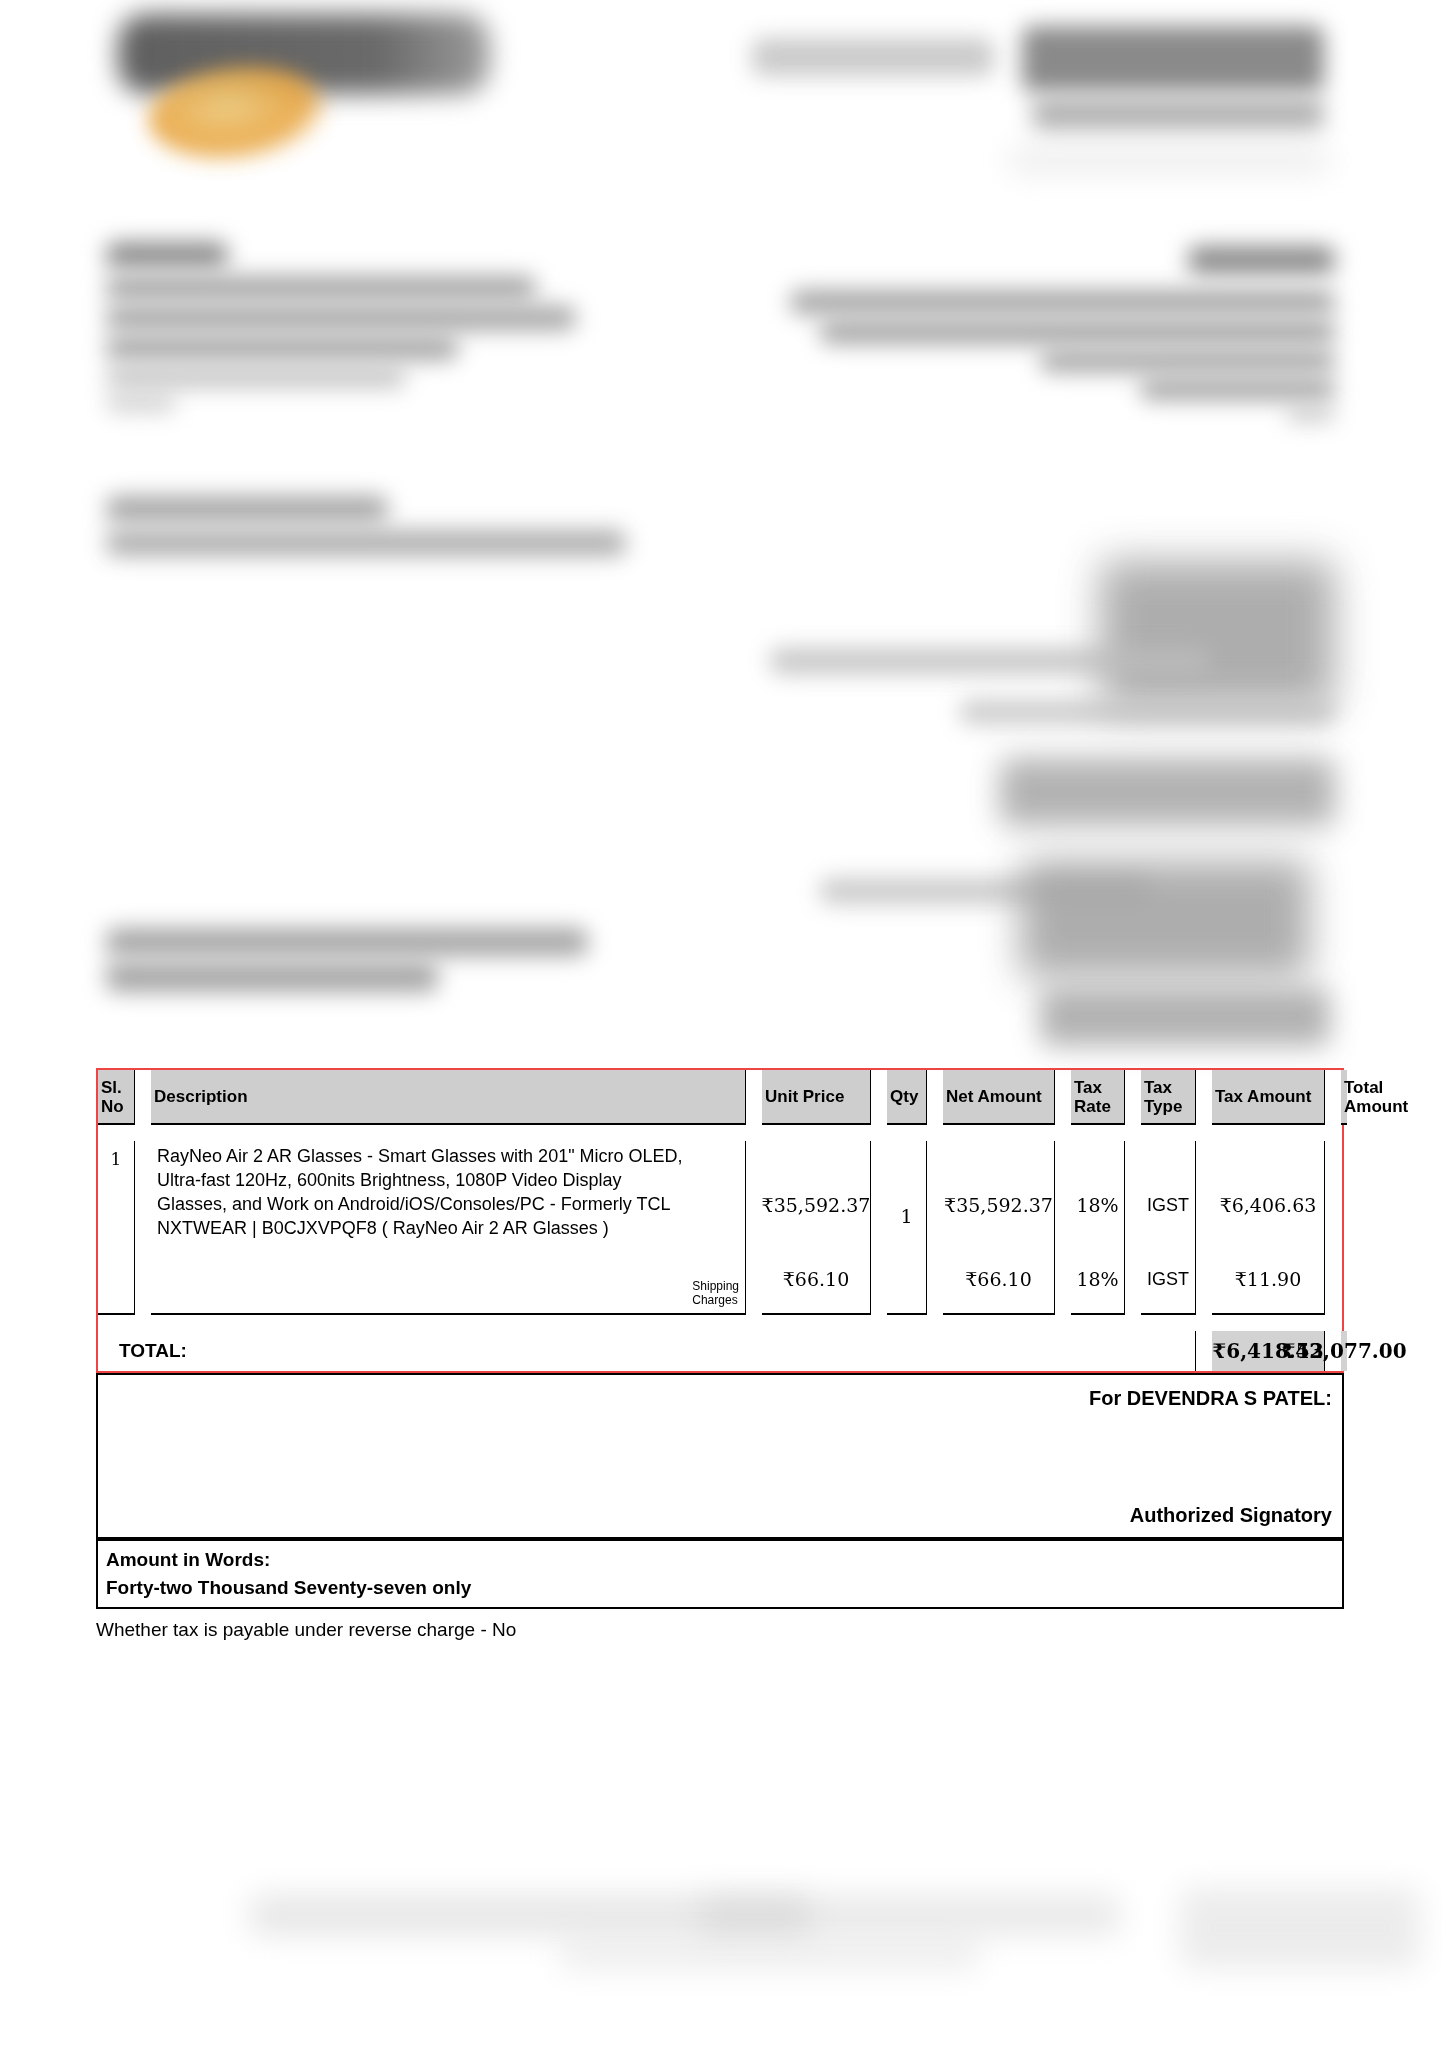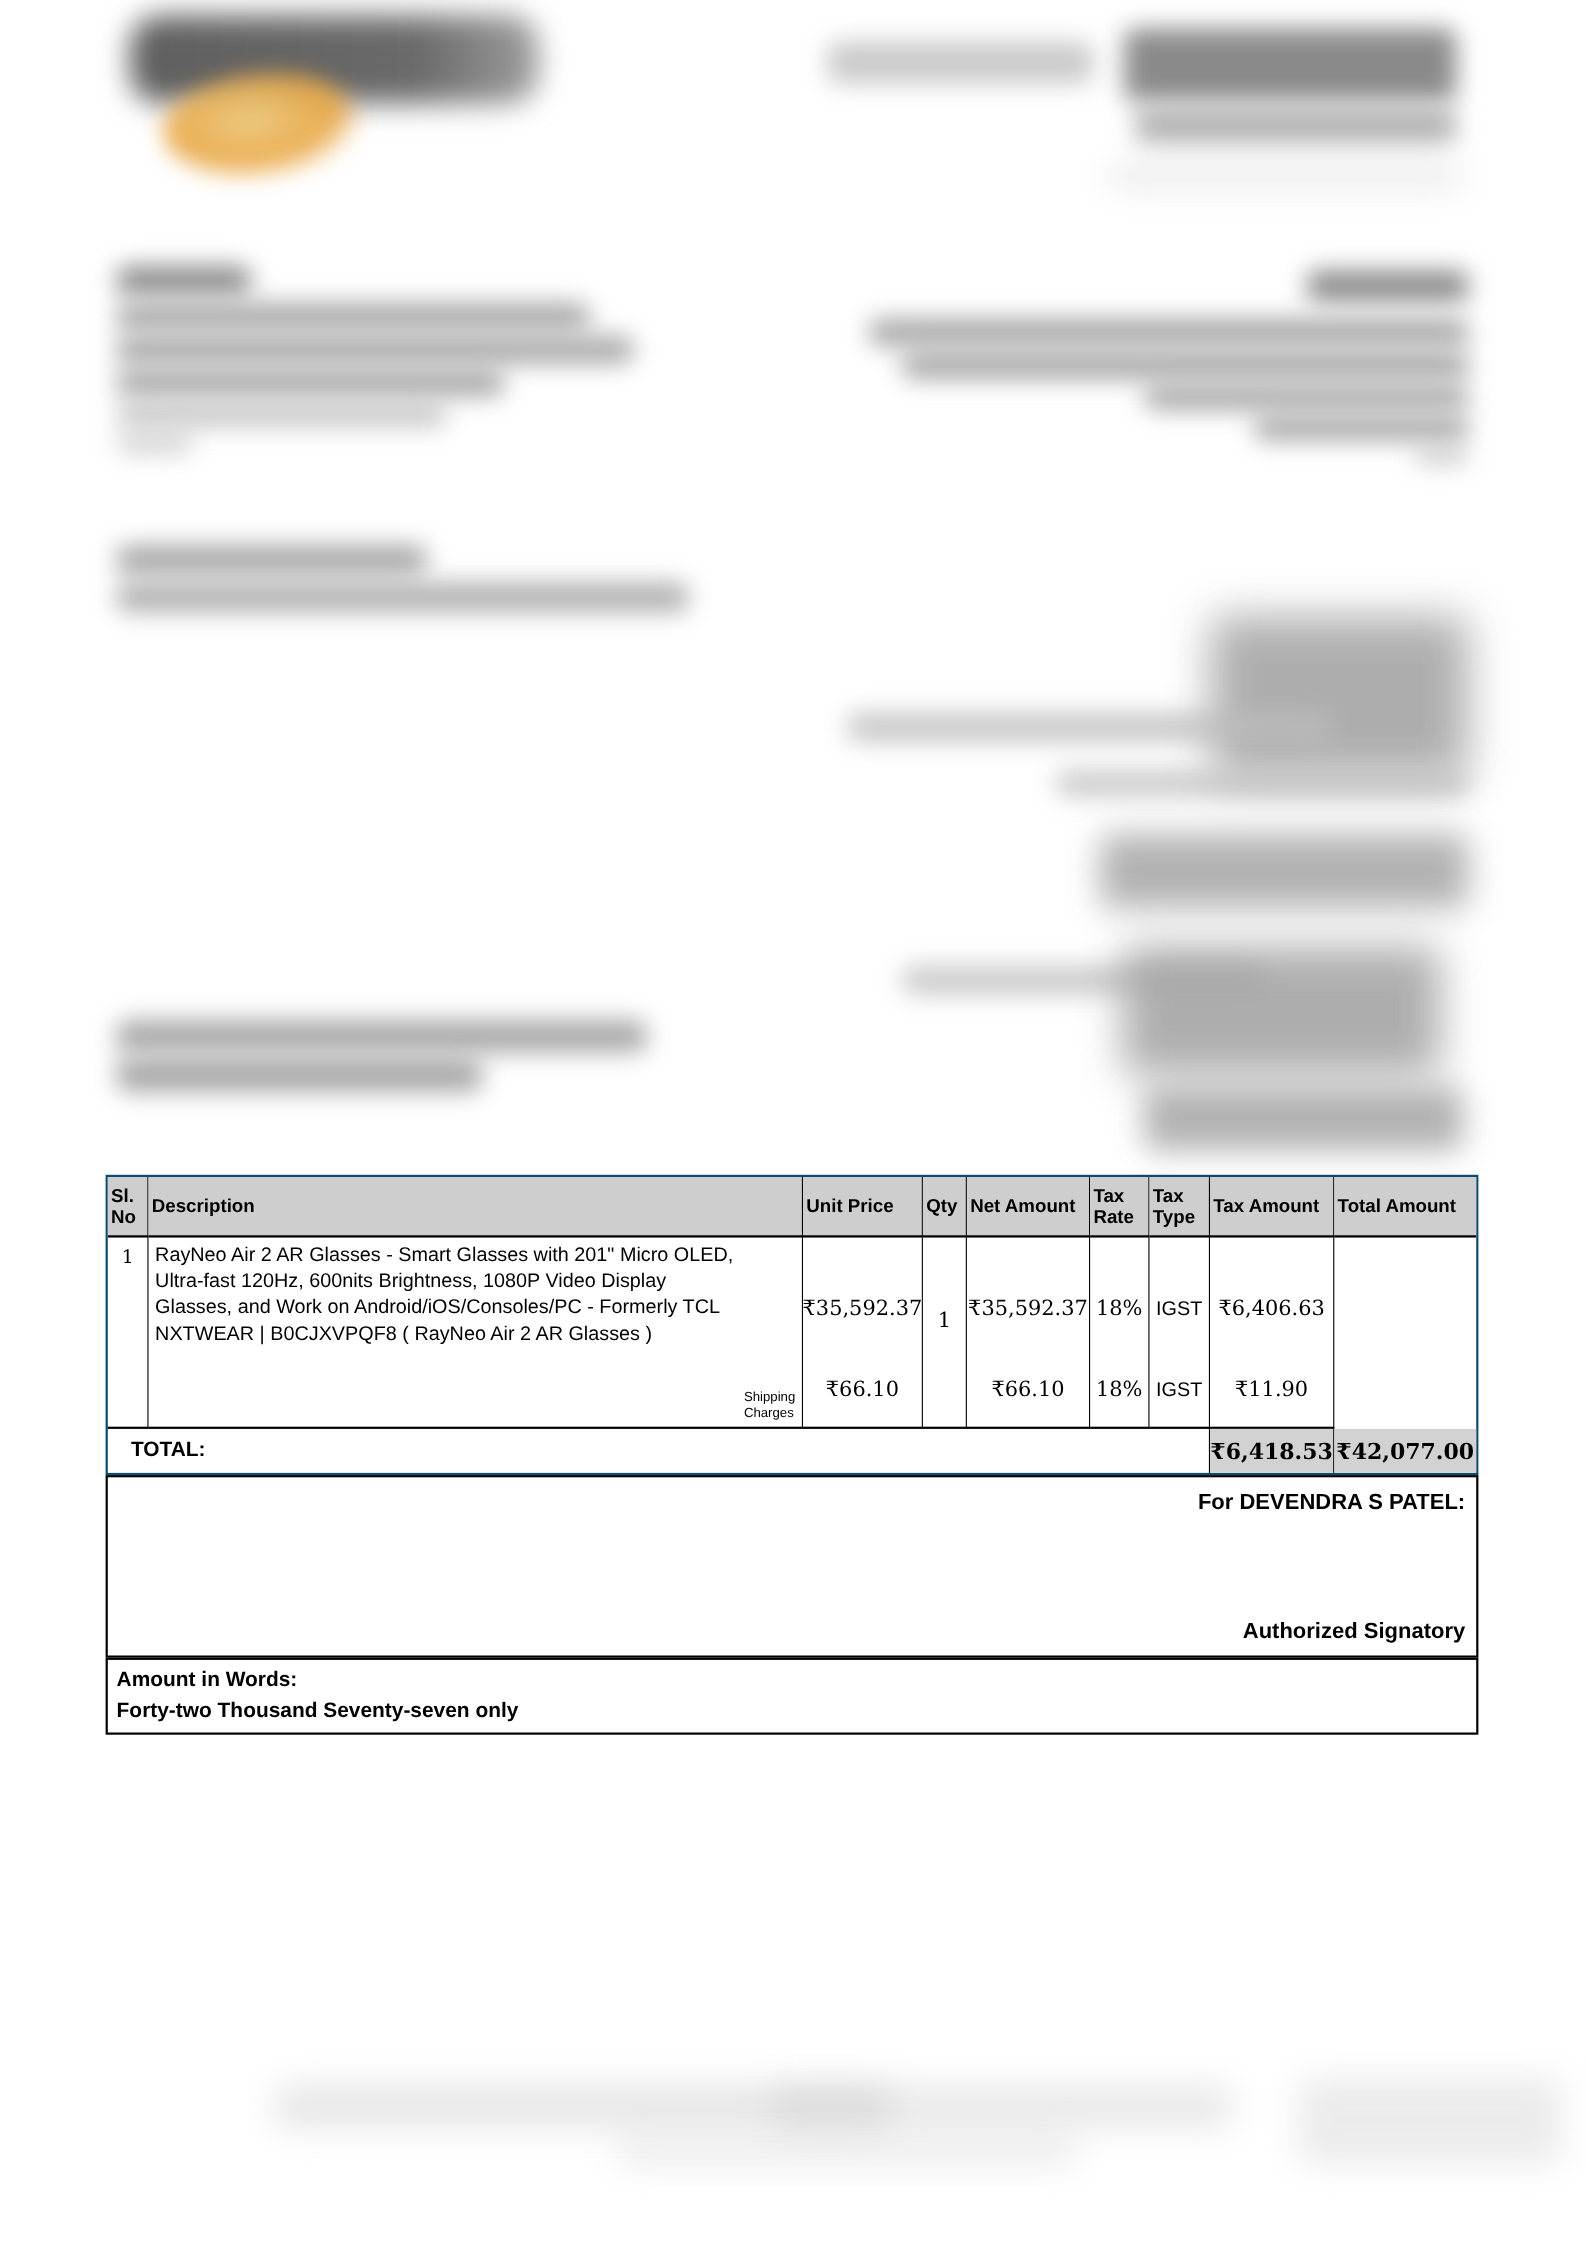--- a/index.html
+++ b/index.html
@@ -24,22 +24,23 @@
     position:absolute; left:148px; top:68px; width:178px; height:92px;
     background:radial-gradient(ellipse at 45% 40%, #ecc879 0%, #e8a33d 55%, rgba(232,163,61,0) 78%);
     border-radius:50%; filter:blur(10px); opacity:.9; transform:rotate(-6deg);
   }
   
   #content { position:absolute; left:96px; top:1068px; width:1248px; color:#000; }
   .invoice-table {
     display:grid;
     grid-template-columns:37px 595px 109px 40px 112px 54px 55px 113px 1fr;
     grid-template-rows:55px 174px 40px;
-    border:2px solid #0c4a6e;
+    border:2px solid #ef4444;
     box-sizing:border-box;
+    gap:16px;
   }
   .cell { border-right:1px solid #000; box-sizing:border-box; min-width:0; }
   .cell.last { border-right:none; }
   .th {
     background:#cecece;
     border-bottom:2px solid #000;
     font-weight:bold; font-size:17px; line-height:19px;
     display:flex; align-items:center; text-align:left;
     padding:2px 3px;
   }
@@ -174,13 +175,14 @@
   <div class="box sign-box">
     <div class="for-line">For DEVENDRA S PATEL:</div>
     <div class="auth-line">Authorized Signatory</div>
   </div>
 
   <div class="box amount-box">
     <div class="lbl">Amount in Words:</div>
     <div class="val">Forty-two Thousand Seventy-seven only</div>
   </div>
 
+  <div class="footnote">Whether tax is payable under reverse charge - No</div>
 </div>
 
 </body></html>

